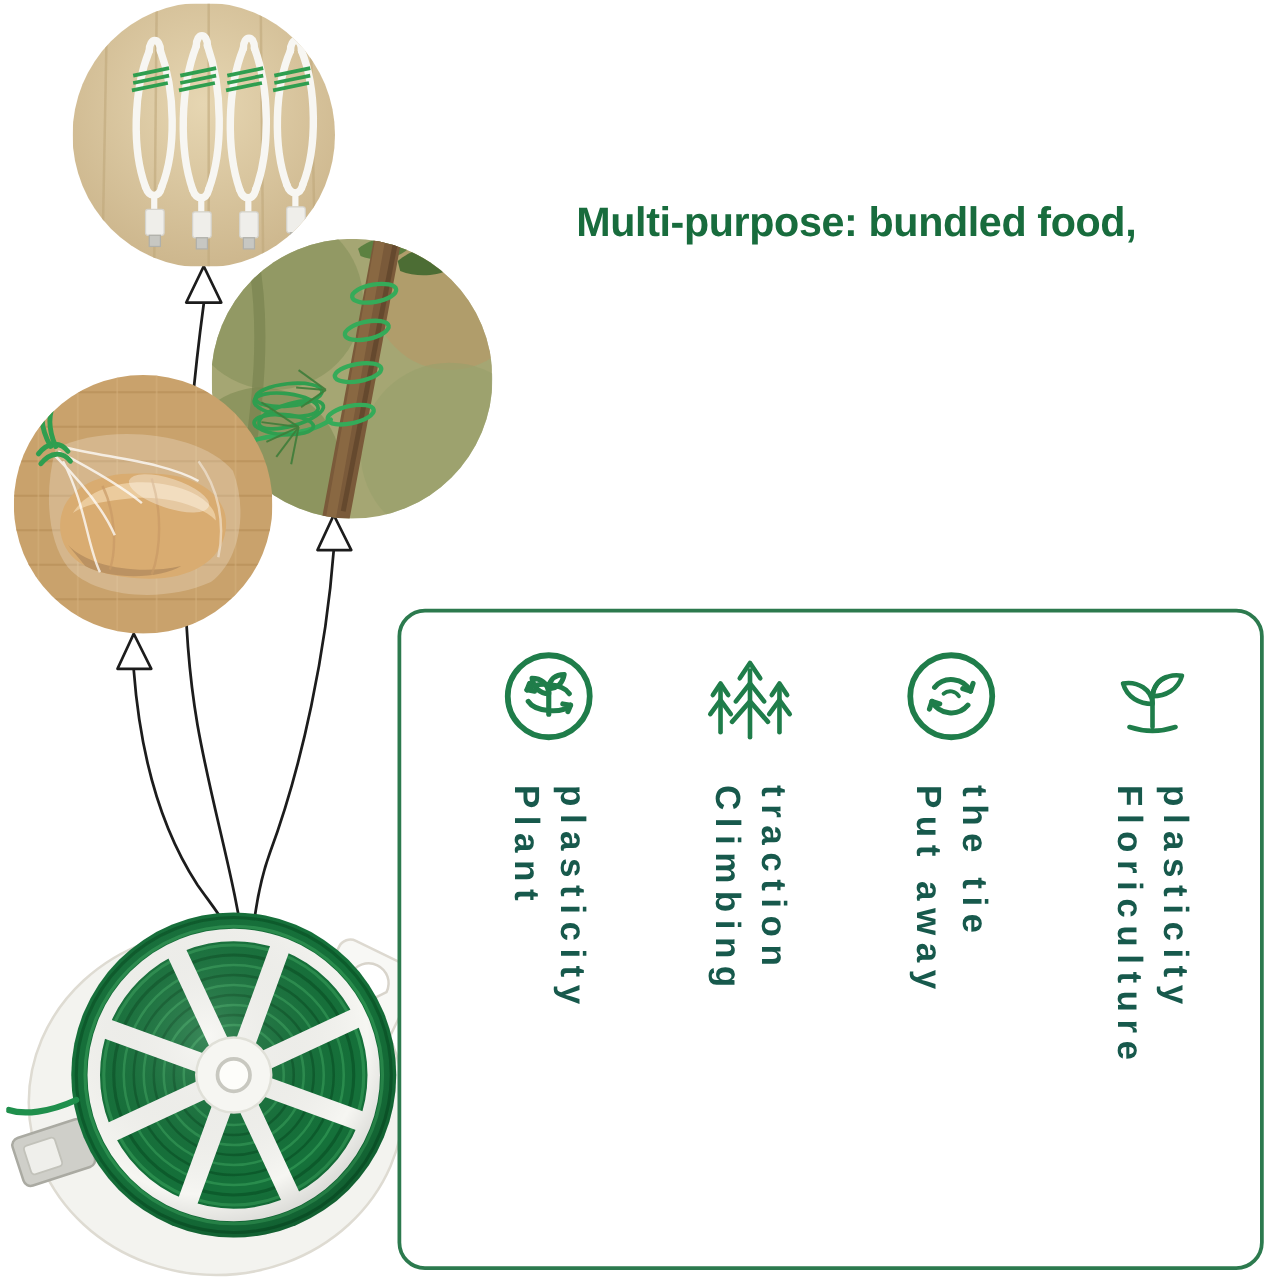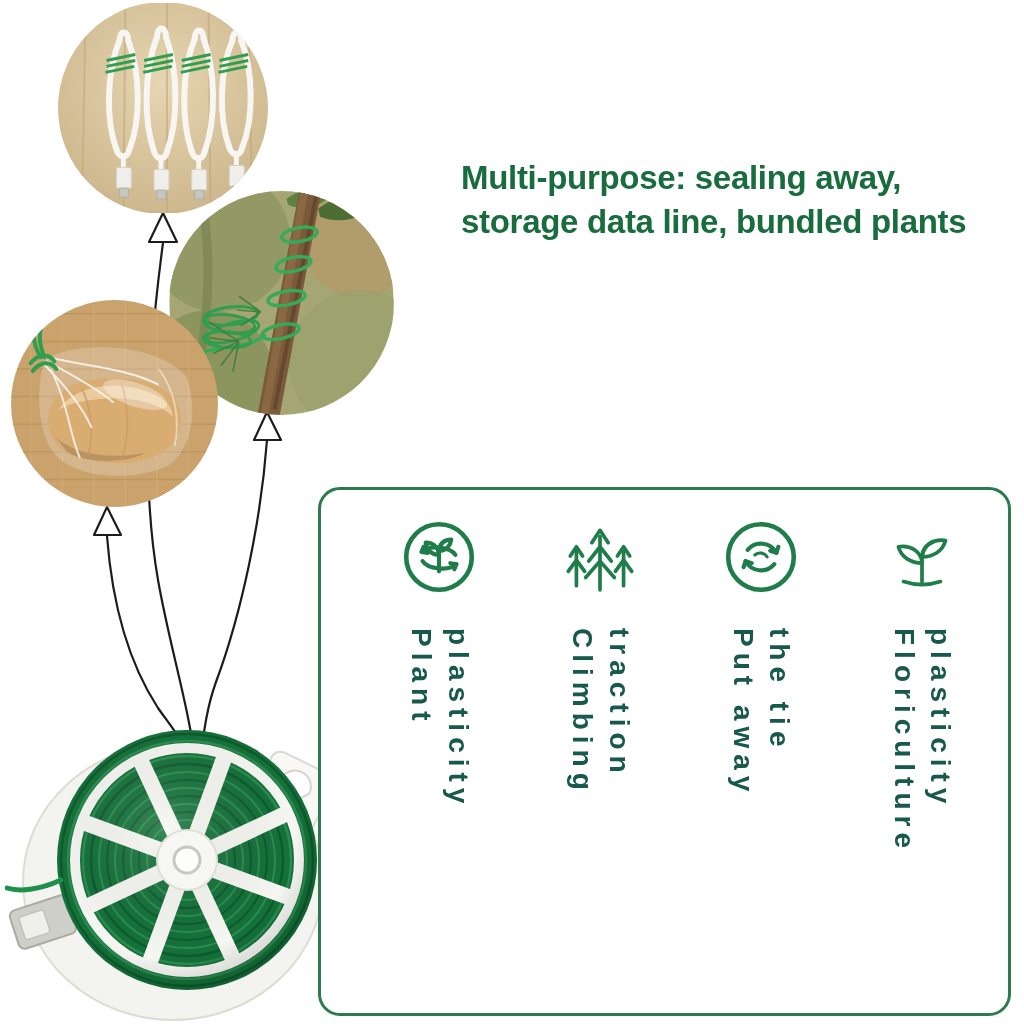--- a/index.html
+++ b/index.html
@@ -259,22 +259,21 @@
     <line x1="26" y1="0" x2="108" y2="0" transform="translate(182,150) rotate(290)" stroke-width="16"></line>
     <line x1="26" y1="0" x2="108" y2="0" transform="translate(182,150) rotate(335)" stroke-width="16"></line>
   </g>
   <circle cx="182" cy="150" r="130" fill="url(#coilshade)"></circle>
   <circle cx="182" cy="150" r="30" fill="#f6f6f2" stroke="#e0e0d8" stroke-width="2"></circle>
   <circle cx="182" cy="150" r="13" fill="#fdfdfa" stroke="#c8c8c0" stroke-width="3"></circle>
   <path d="M56 170 C34 180 14 182 2 178" stroke="#1f8f4c" stroke-width="5" fill="none" stroke-linecap="round"></path>
 </svg>
 
 <div class="headline">
-  <div>Multi-purpose: sealing away,</div>
-  <div>storage data line, bundled plants</div>
+  <div>Multi-purpose: bundled food,</div>
 </div>
 
 <div class="feature-box">
 
   <div class="feature-col">
     <svg class="feature-icon" viewBox="0 0 80 80">
       <g fill="none" stroke="currentColor" stroke-width="4" stroke-linecap="round" stroke-linejoin="round">
         <circle cx="40" cy="40" r="32" stroke-width="4.5"></circle>
         <path d="M40 54 V34"></path>
         <path d="M40 38 C33 38 28 33 27 26 C34 26 39 30 40 37 Z"></path>

